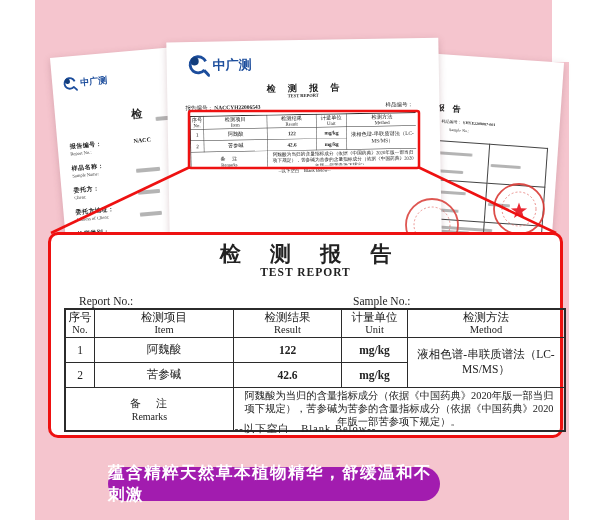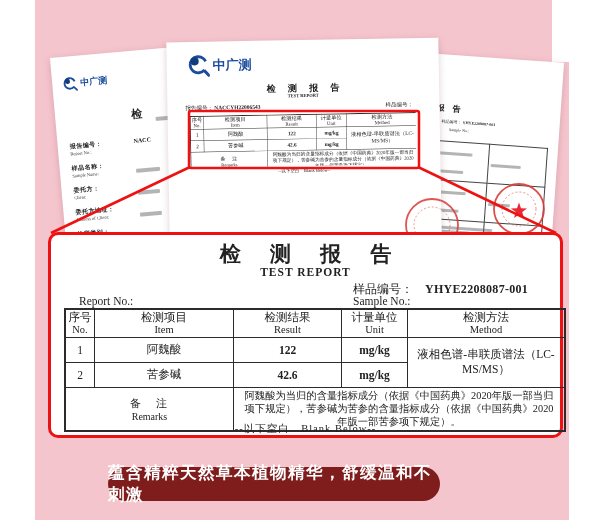--- a/index.html
+++ b/index.html
@@ -60,21 +60,21 @@
   
   .r-title{font-size:8px;font-weight:bold;letter-spacing:3px;}
   .r-small{font-size:4px;white-space:nowrap;}
   .r-table{border-collapse:collapse;width:112px;}
   .r-table td{border:1px solid #444;height:17px;padding:1px 2px;vertical-align:middle;}
 
   
   .overlay{left:0;top:0;width:600px;height:527px;z-index:4;pointer-events:none;}
 
   
-  .banner-pill{left:108px;top:467px;width:332px;height:34px;border-radius:17px;background:#7f1d1d;
+  .banner-pill{left:108px;top:467px;width:332px;height:34px;border-radius:17px;background:#a21caf;
                display:flex;align-items:center;justify-content:center;z-index:2;}
   .banner-text{color:#ffffff;font-size:16.5px;font-weight:bold;letter-spacing:1.5px;
                font-family:"Liberation Sans","DejaVu Sans",sans-serif;}
 </style>
 </head>
 <body>
 
 <div class="abs pink-panel"></div>
 <div class="abs notch"></div>
 <div class="abs bottom-strip"></div>
@@ -233,24 +233,20 @@
   <line x1="190" y1="167" x2="51" y2="233" stroke="#ee1111" stroke-width="2.5"></line>
   <line x1="418" y1="167" x2="556" y2="233" stroke="#ee1111" stroke-width="2.5"></line>
 </svg>
 
 <div class="abs callout">
   <div class="abs co-title">检 测 报 告</div>
   <div class="abs co-sub">TEST REPORT</div>
 
   <div class="abs co-en" style="left:28px;top:60px;">Report No.:</div>
 
-  <div class="abs" style="left:302px;top:44px;">
-    <span class="co-lab">样品编号：</span>
-    <span class="co-val" style="margin-left:8px;">YHYE2208087-001</span>
-  </div>
   <div class="abs co-en" style="left:302px;top:60px;">Sample No.:</div>
 
   <div class="abs co-table">
     <table class="rpt-table">
       <tbody>
           <tr class="row-h">
         <td class="c-no">
               <div class="hd-zh">序号</div>
               <div class="hd-en">No.</div>
             </td>

